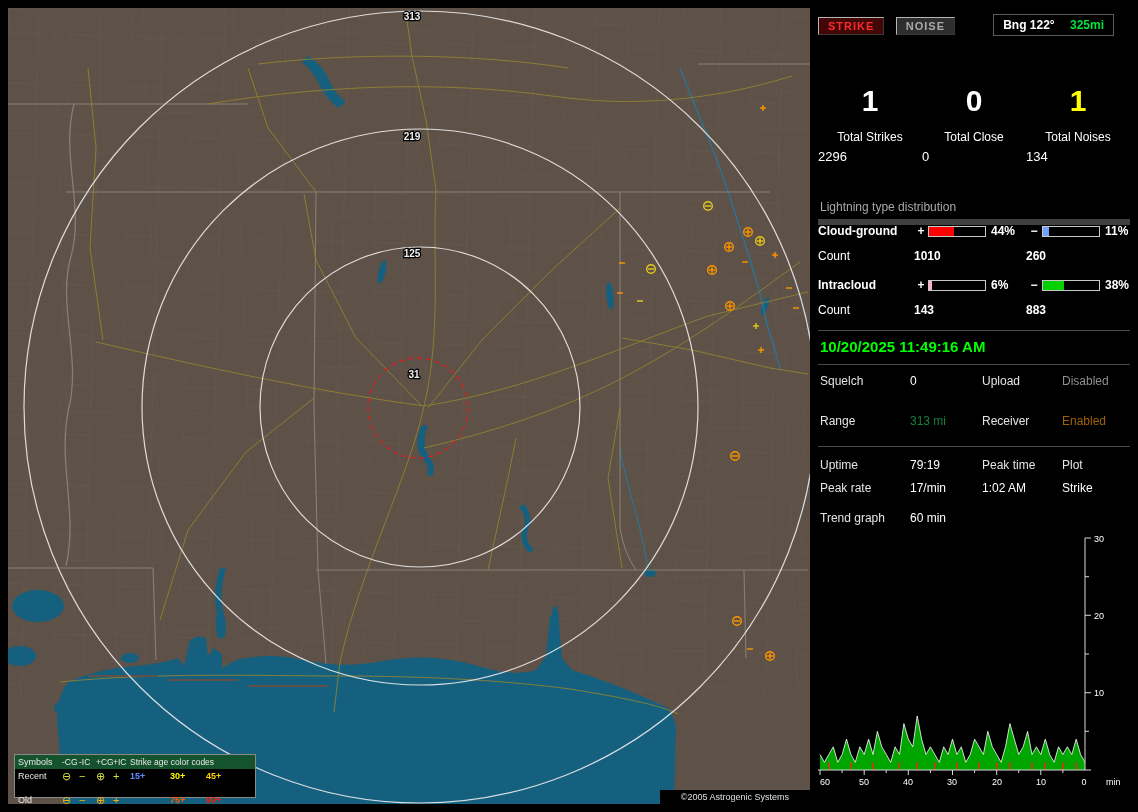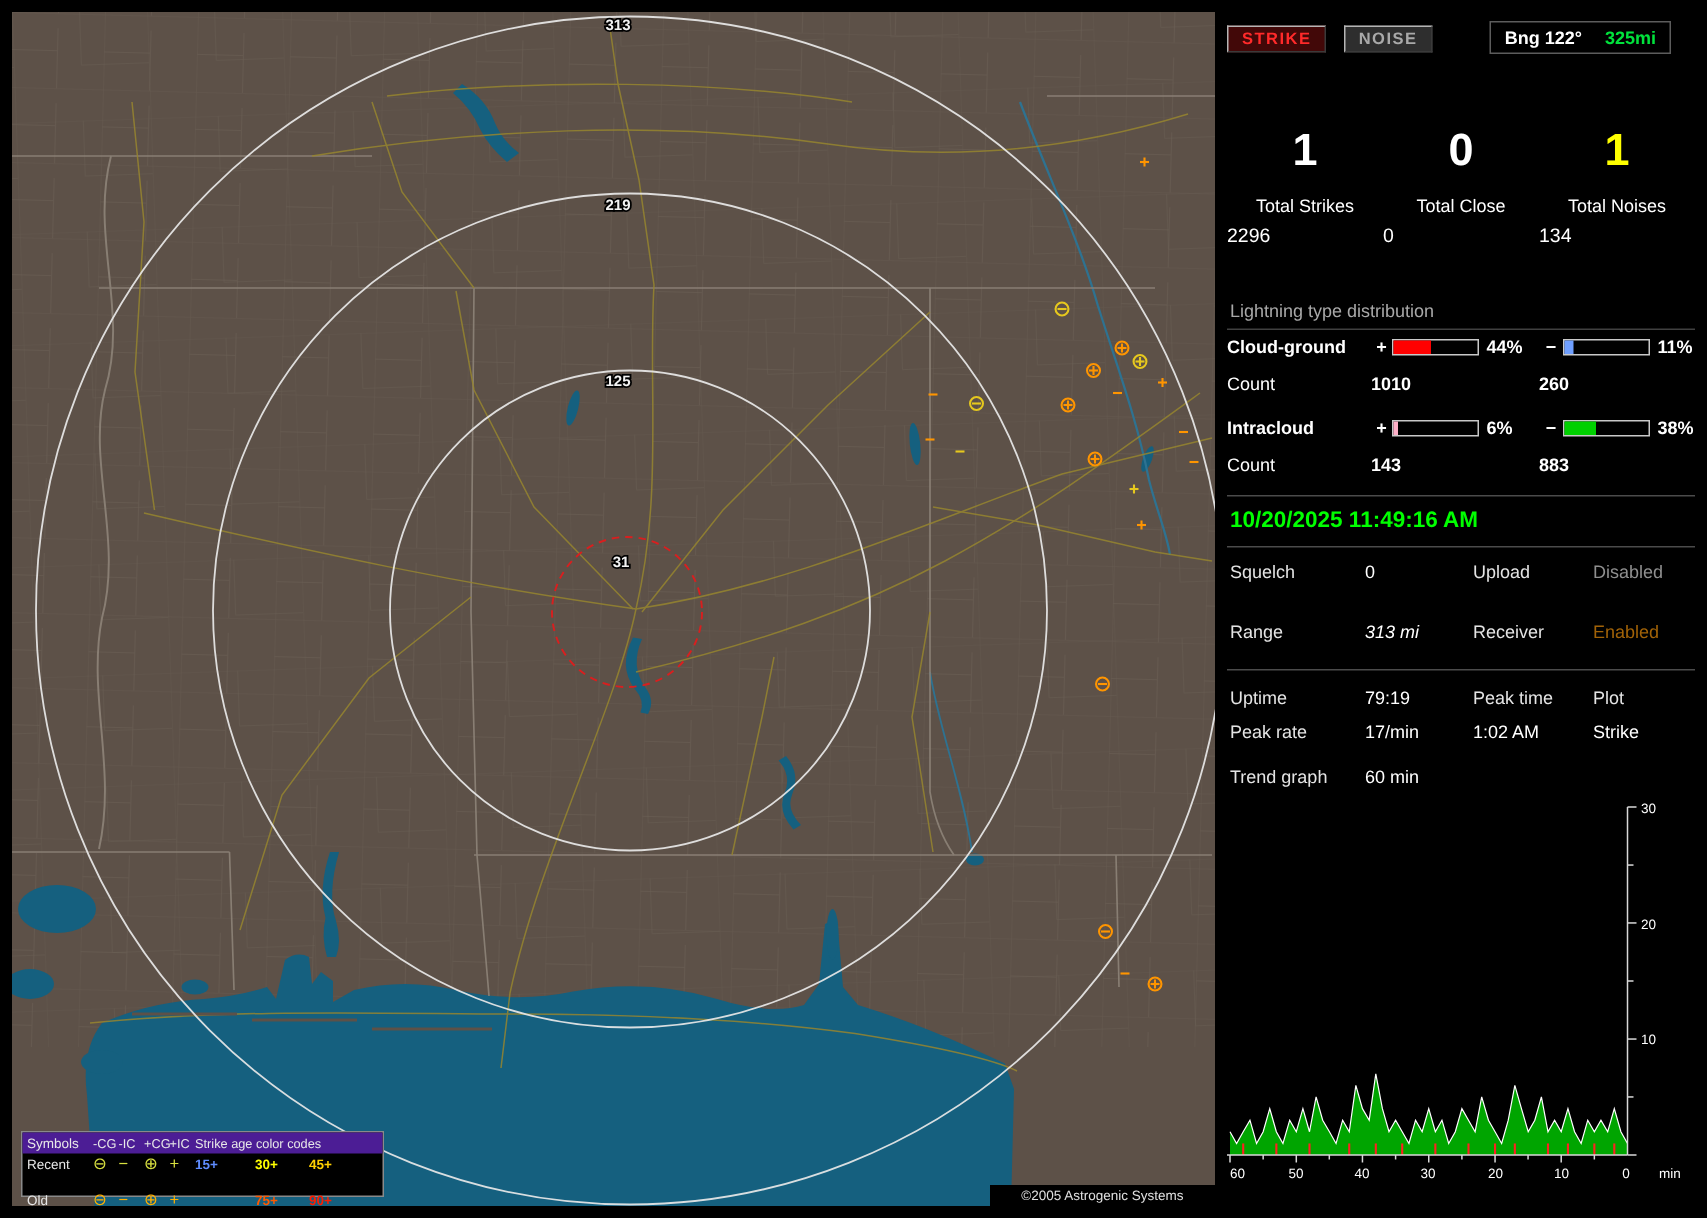--- a/index.html
+++ b/index.html
@@ -3,42 +3,42 @@
 <meta charset="utf-8">
 <style>
   *{margin:0;padding:0;box-sizing:border-box}
   html,body{background:#000}
   body{width:1138px;height:812px;position:relative;overflow:hidden;
        font-family:"Liberation Sans",sans-serif;color:#fff}
   #map{position:absolute;left:8px;top:8px;width:802px;height:796px;background:#5d5148;overflow:hidden}
   .map-credit{position:absolute;right:0;bottom:0;background:#000;color:#e0e0e0;font-size:9px;padding:2px 21px;z-index:6}
   .map-legend{position:absolute;left:6px;bottom:6px;width:242px;background:#000;border:1px solid #8a8a8a;z-index:6;font-size:9px}
   .leg-row{display:grid;grid-template-columns:44px 17px 17px 17px 17px 40px 36px 36px;align-items:center;height:14px;padding:0 3px}
-  .leg-row.head{background:#4c1d95}
+  .leg-row.head{background:#14532d}
   .leg-c1{color:#e8e8e8}
   .leg-sym{text-align:left;color:#e8e8e8;font-size:8.5px}
   .leg-sym.glyph{font-size:11px;line-height:10px}
   .leg-ages-title{grid-column:6 / span 3;color:#e8e8e8;font-size:8.5px;white-space:nowrap}
   .leg-age{font-weight:bold}
 
   #sidebar{position:absolute;left:818px;top:8px;width:312px;height:796px;background:#000}
   .abs{position:absolute;left:0;width:312px}
   .btn{display:inline-block;font-size:11px;font-weight:bold;padding:2px 9px;letter-spacing:1px;border:1px solid;cursor:default}
   .btn-strike{background:#420808;color:#ff2a2a;border-color:#b5b5b5 #3a3a3a #3a3a3a #b5b5b5}
   .btn-noise{background:#2e2e2e;color:#a9a9a9;border-color:#b5b5b5 #3a3a3a #3a3a3a #b5b5b5;margin-left:7px}
   .bng-panel{position:absolute;right:16px;top:-2px;background:#000;border:1px solid #5c5c5c;padding:3px 9px;font-size:12px;font-weight:bold;white-space:nowrap}
   .bng-label{color:#fff}
   .bng-range{color:#00e23c;margin-left:12px}
   .stat-grid{display:grid;grid-template-columns:104px 104px 104px;text-align:center}
   .stat-header{display:inline-block;background:#9e9e9e;color:#111;font-size:10.5px;padding:1px 7px;border:1px solid;border-color:#d9d9d9 #4a4a4a #4a4a4a #d9d9d9}
   .rate{font-size:30px;font-weight:bold;line-height:34px}
   .tlabel{font-size:12px;color:#fff}
   .tvalue{font-size:13px;color:#fff;text-align:left;padding-right:14px}
   .hr{border-top:1px solid #4b4b4b;height:0}
-  .dist-title{color:#a8a8a8;font-size:12px;padding:0 0 5px 2px;border-bottom:1px solid #404040}
+  .dist-title{color:#a8a8a8;font-size:12px;padding:0 0 5px 2px;border-bottom:6px solid #404040}
   .dist-row{display:grid;grid-template-columns:96px 14px 58px 40px 16px 58px 30px;align-items:center;font-size:12px;font-weight:bold}
   .dist-row .sign{text-align:center}
   .bar{height:11px;border:1px solid #c9c9c9;background:#000;position:relative;display:block}
   .bar .fill{position:absolute;left:0;top:0;bottom:0}
   .pct{padding-left:5px}
   .count-row{display:grid;grid-template-columns:96px 112px 104px;font-size:12px}
   .count-row .cv{font-weight:bold}
   .datetime{font-size:15px;font-weight:bold;color:#00ff00;padding-left:2px;white-space:nowrap}
   .kv-grid{display:grid;grid-template-columns:90px 72px 80px 70px;font-size:12px;padding-left:2px}
   .kv-grid .k{color:#e4e4e4}
@@ -337,21 +337,21 @@
   <div class="abs hr" style="top:356px"></div>
 
   <div class="abs kv-grid" style="top:366px">
     <span class="k">Squelch</span>
     <span class="v" style="color: rgb(255, 255, 255);">0</span>
     <span class="k">Upload</span>
     <span class="v" style="color: rgb(143, 143, 143);">Disabled</span>
   </div>
   <div class="abs kv-grid" style="top:406px">
     <span class="k">Range</span>
-    <span class="v" style="color: #ffffff; font-style: italic;">313 mi</span>
+    <span class="v" style="color: #15803d;">313 mi</span>
     <span class="k">Receiver</span>
     <span class="v" style="color: #a16207;">Enabled</span>
   </div>
 
   <div class="abs hr" style="top:438px"></div>
 
   <div class="abs kv-grid" style="top:450px">
     <span class="k">Uptime</span>
     <span class="v">79:19</span>
     <span class="k">Peak time</span>

